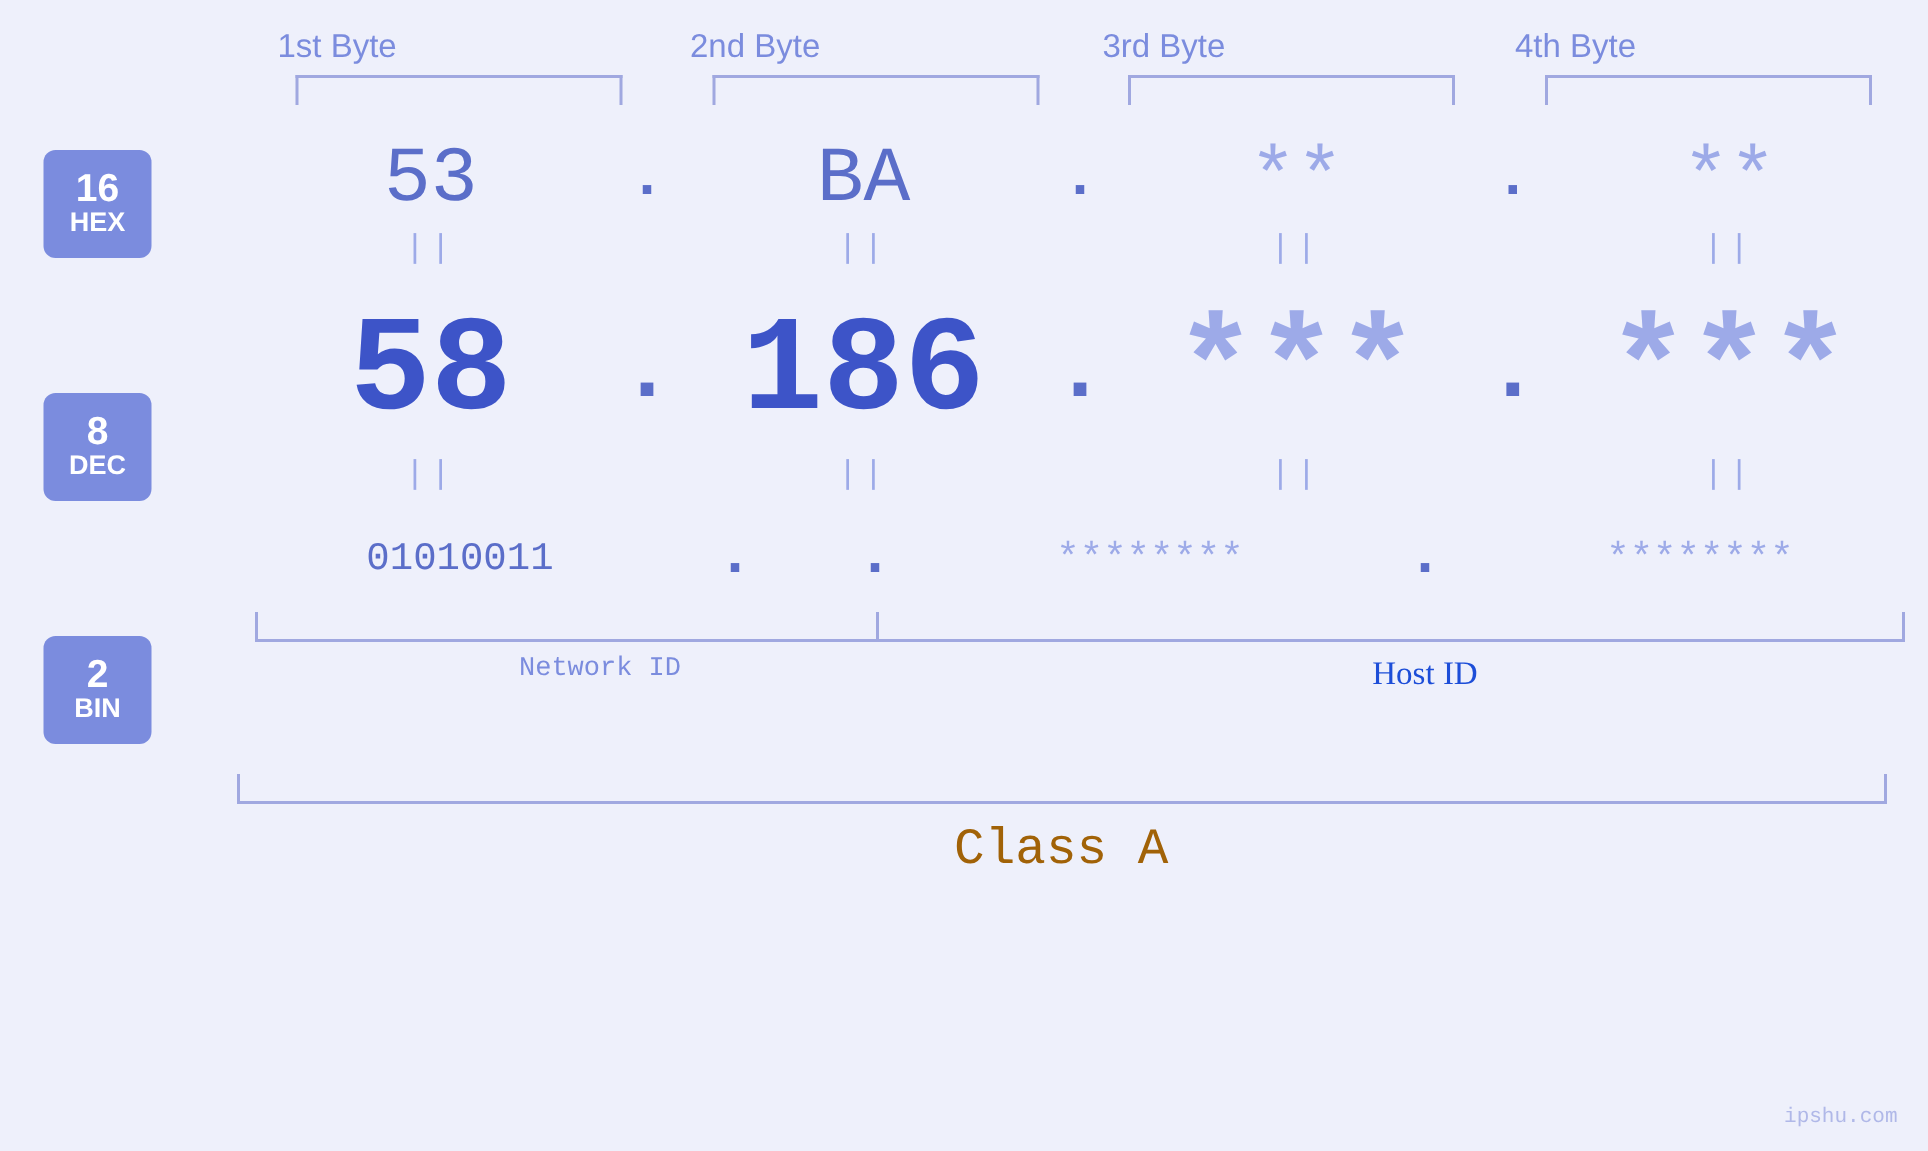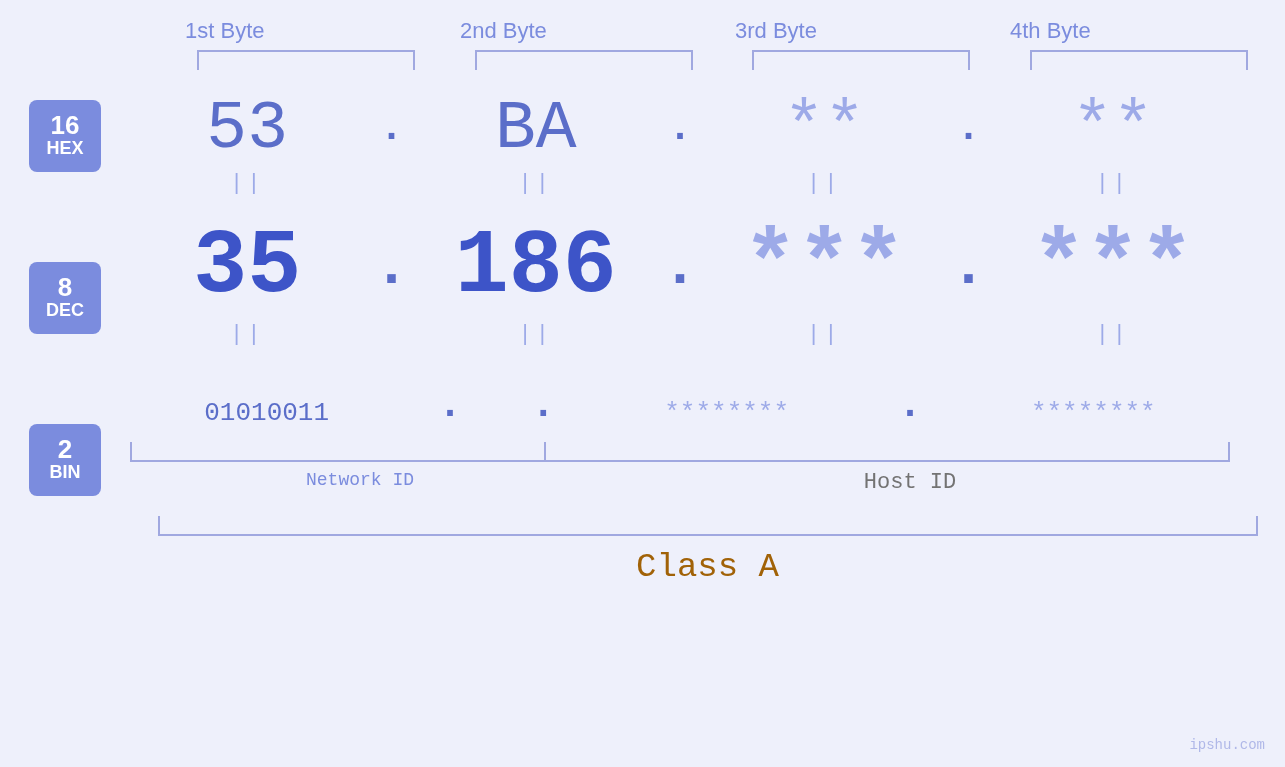--- a/index.html
+++ b/index.html
@@ -58,20 +58,21 @@
     }
 
     
     .main-content {
       display: flex;
       flex-direction: row;
       width: 1285px;
       margin-top: 10px;
       align-items: flex-start;
       position: relative;
+      gap: 40px;
     }
 
     
     .badges-col {
       display: flex;
       flex-direction: column;
       align-items: center;
       width: 130px;
       padding-top: 20px;
       gap: 90px;
@@ -121,41 +122,40 @@
 
     .hex-row {
       margin-top: 10px;
     }
 
     .dec-row {
       margin-top: 20px;
     }
 
     .bin-row {
-      margin-top: 36px;
-      align-items: flex-end;
+      margin-top: 20px;
     }
 
     
     .cell {
       width: 220px;
       text-align: center;
       display: flex;
       align-items: center;
       justify-content: center;
       position: relative;
     }
 
     .cell-value {
       color: #5b6ec9;
       font-family: 'Courier New', Courier, monospace;
     }
 
     .hex-value {
-      font-size: 68px;
+      font-size: 52px;
     }
 
     .dec-value {
       font-size: 90px;
       font-weight: bold;
       color: #3d54c8;
     }
 
     .bin-value {
       font-size: 26px;
@@ -230,23 +230,23 @@
       width: 460px;
       text-align: center;
       color: #7b8cde;
       font-size: 18px;
       font-family: 'Courier New', Courier, monospace;
     }
 
     .host-label {
       flex: 1;
       text-align: center;
-      color: #737373;
+      color: #1d4ed8;
       font-size: 22px;
-      font-family: Liberation Mono, monospace;
+      font-family: Liberation Serif, serif;
     }
 
     
     .outer-bottom {
       width: 1100px;
       margin-left: 130px;
       margin-top: 20px;
     }
 
     .outer-bracket {
@@ -345,21 +345,21 @@
         <div class="pipe-sep"></div>
         <div class="pipe-cell">||</div>
         <div class="pipe-sep"></div>
         <div class="pipe-cell">||</div>
         <div class="pipe-sep"></div>
         <div class="pipe-cell">||</div>
       </div>
 
       <div class="data-row dec-row">
         <div class="cell">
-          <span class="cell-value dec-value">35</span>
+          <span class="cell-value dec-value">58</span>
         </div>
         <div class="dot-sep dec-dot">.</div>
         <div class="cell">
           <span class="cell-value dec-value">186</span>
         </div>
         <div class="dot-sep dec-dot">.</div>
         <div class="cell">
           <span class="cell-value dec-value masked">***</span>
         </div>
         <div class="dot-sep dec-dot">.</div>

